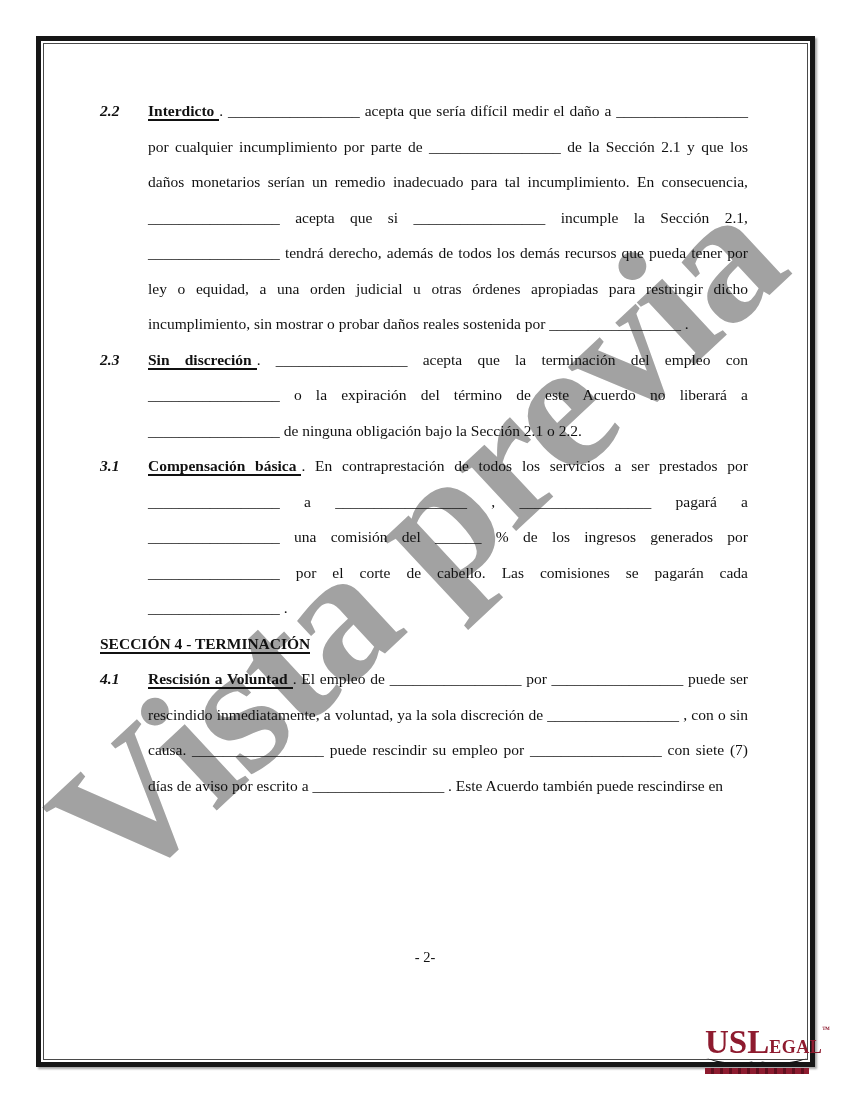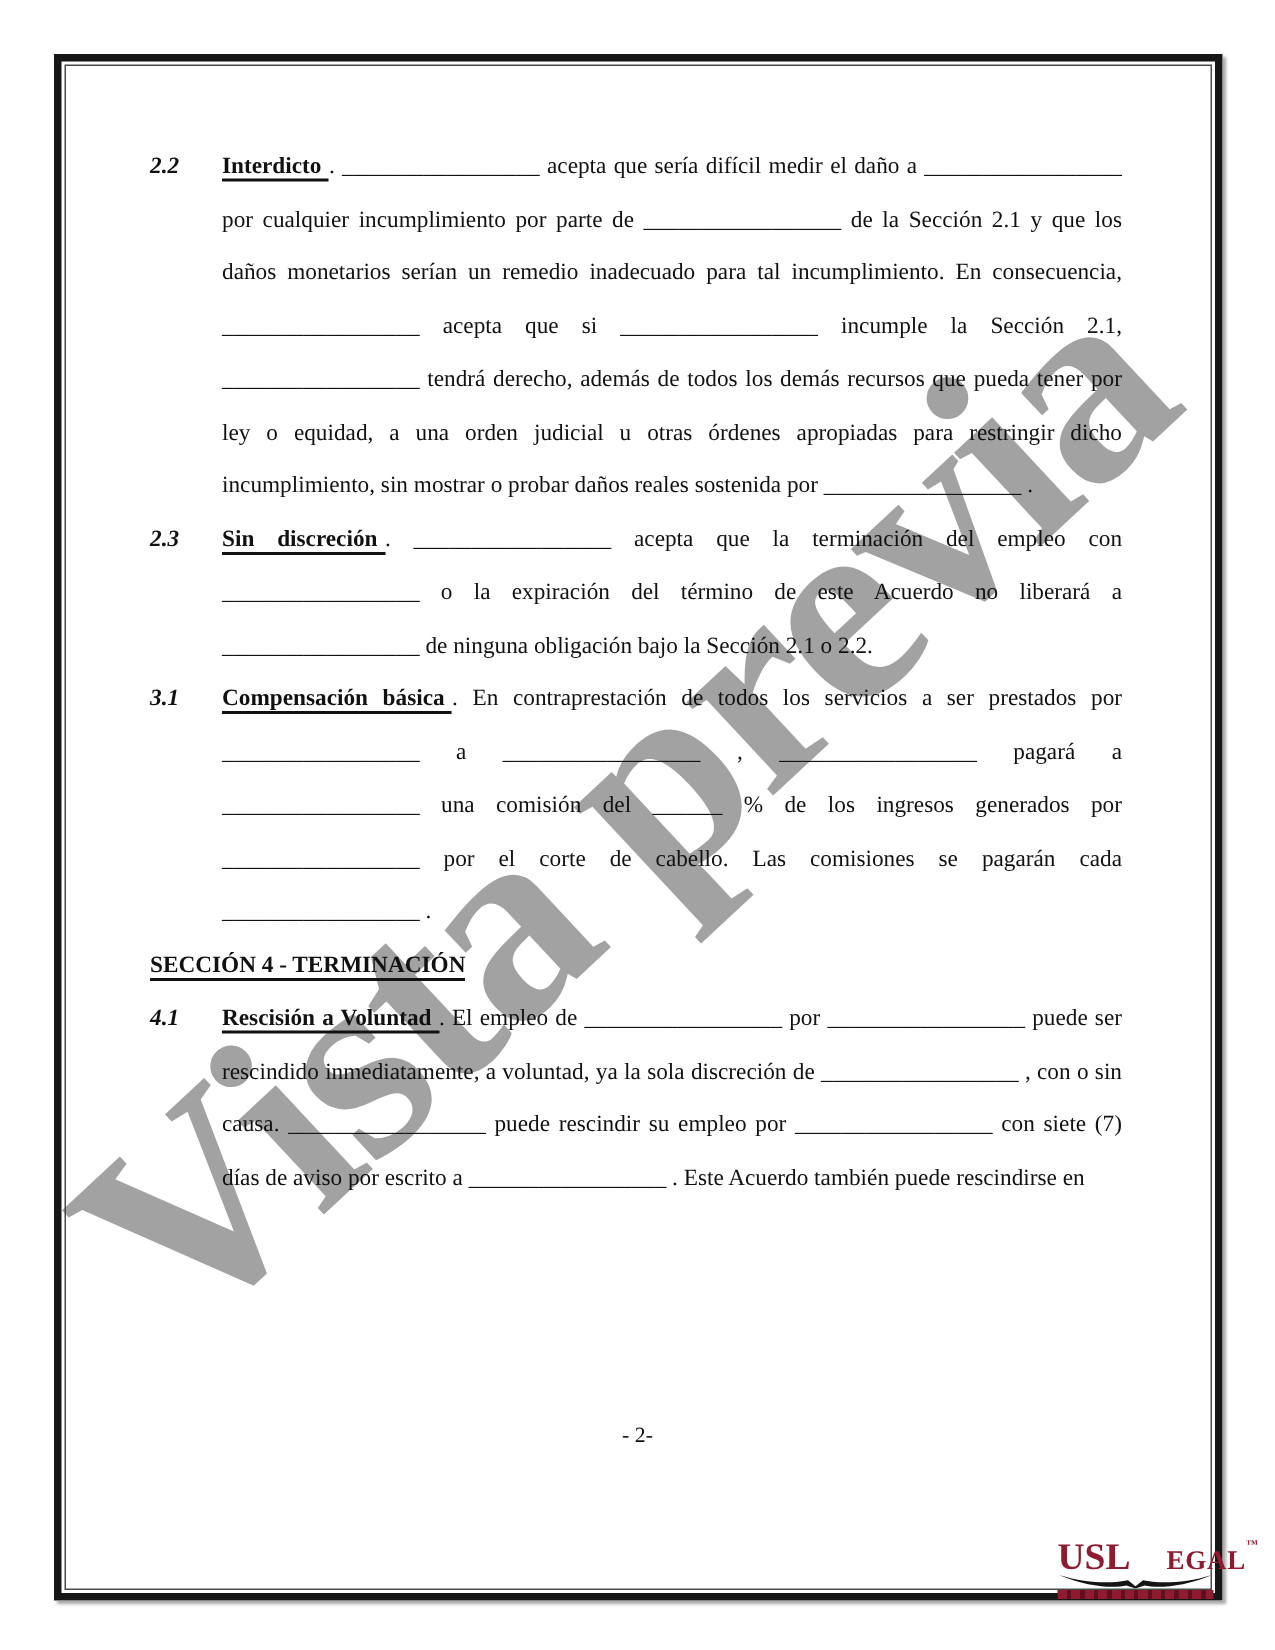--- a/index.html
+++ b/index.html
@@ -29,22 +29,22 @@
   .item{position:relative;padding-left:48px;text-align:justify;margin:0;}
   .item p{margin:0;}
   .num{position:absolute;left:0;top:0;font-weight:bold;font-style:italic;}
   .label{font-weight:bold;border-bottom:2px solid #111;padding-right:5px;}
   .heading{font-weight:bold;margin:0;}
   .heading span{border-bottom:2px solid #111;}
   .footer-page{position:absolute;left:0;right:0;top:949px;text-align:center;font-size:14.5px;z-index:3;}
   
   .logo{position:absolute;left:705px;top:1026px;width:110px;z-index:4;}
   .logo-text{color:#8e1b2f;font-weight:bold;line-height:1;white-space:nowrap;}
-  .logo-big{font-size:25px;}
-  .logo-small{font-size:18px;letter-spacing:0.5px;margin-left:24px;}
+  .logo-big{font-size:33px;}
+  .logo-small{font-size:18px;letter-spacing:0.5px;}
   .logo-tm{font-size:8px;vertical-align:top;}
   .logo-wings{display:block;margin-top:-3px;}
   .logo-strip{width:104px;height:6px;margin-top:1px;
     background:repeating-linear-gradient(90deg,#8e1b2f 0 6px,#5f0f1e 6px 9px);}
 </style>
 </head>
 <body>
 
 <div class="page">
 

